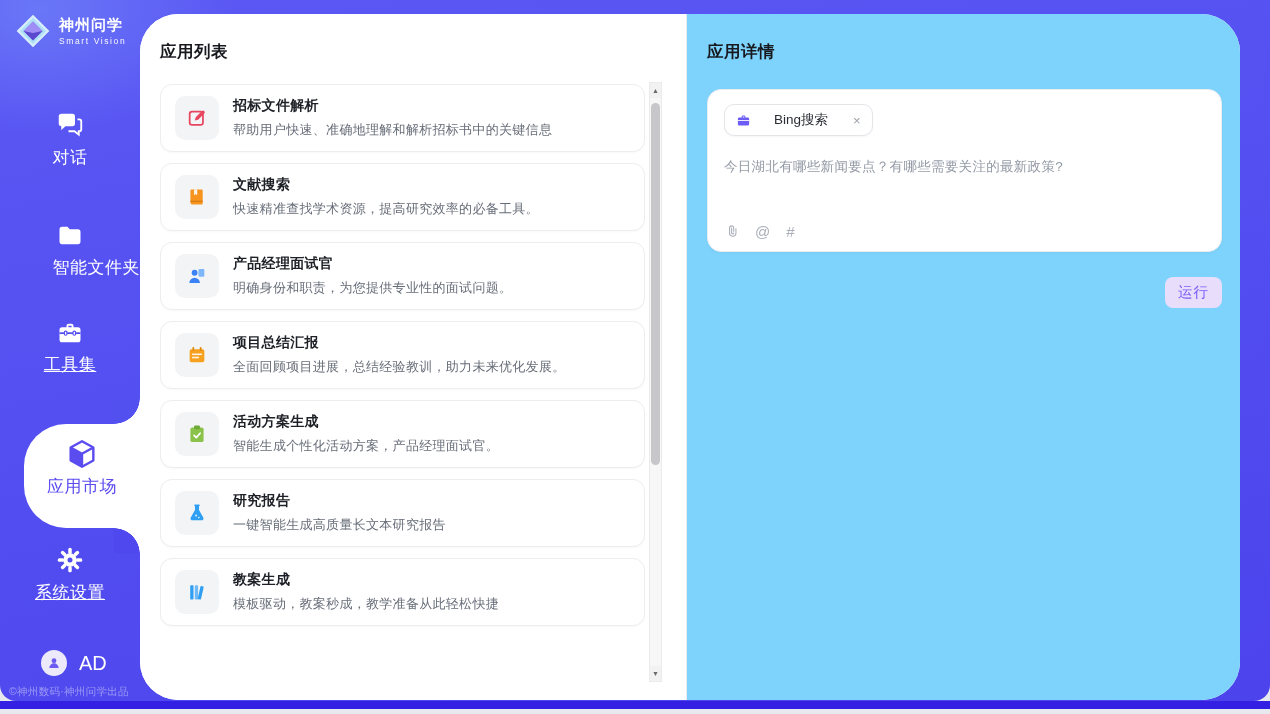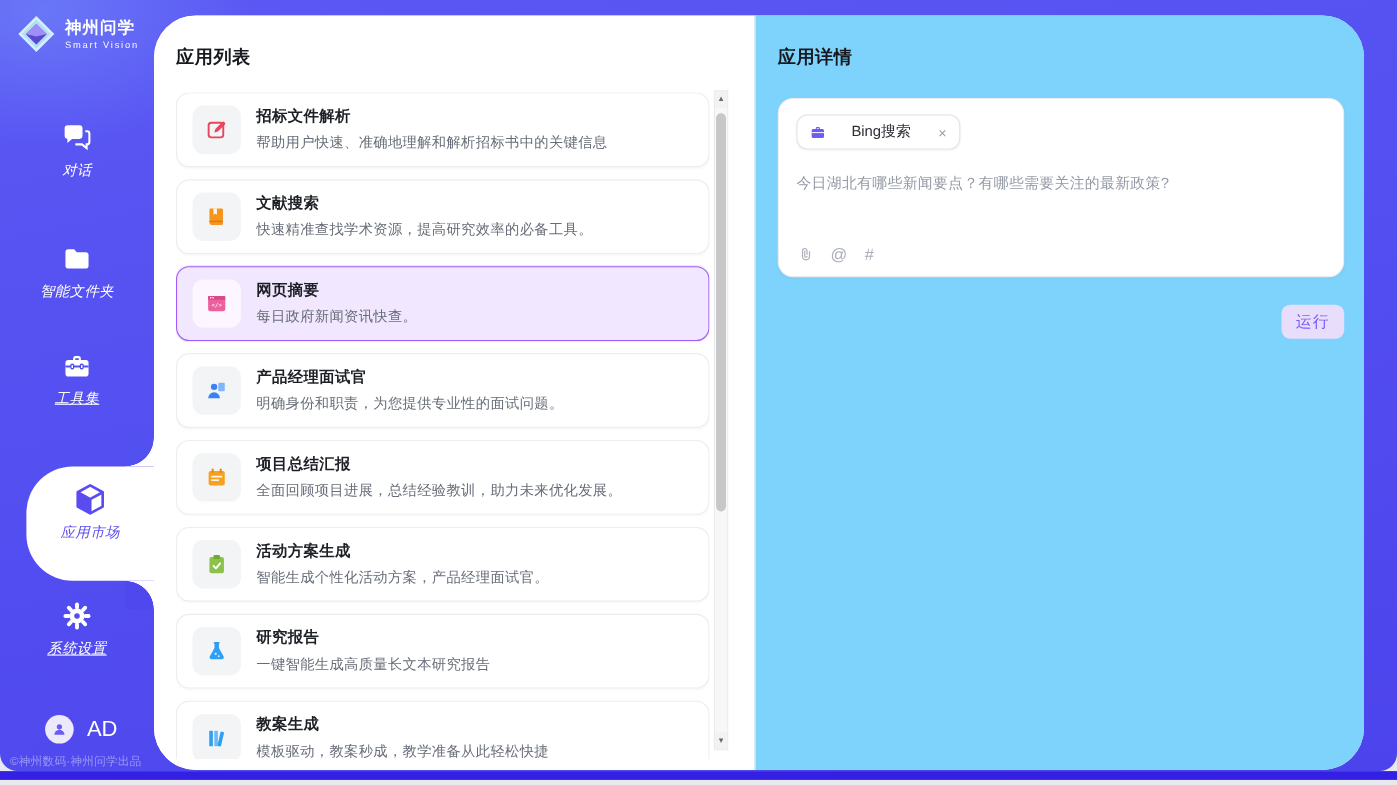--- a/index.html
+++ b/index.html
@@ -16,21 +16,21 @@
   }
   .bottom-strip { position:absolute; left:0; top:701px; width:1270px; height:8px; background:#3320e3; }
 
   
   .sidebar { position:absolute; left:0; top:0; width:140px; height:701px; color:#fff; }
   .logo { position:absolute; left:14px; top:12px; display:flex; align-items:center; gap:7px; }
   .logo-text .cn { font-size:15px; font-weight:bold; letter-spacing:1px; }
   .logo-text .en { font-size:8.5px; letter-spacing:1.6px; opacity:.95; margin-top:1px; }
   .nav-item { position:absolute; left:0; width:140px; text-align:center; cursor:pointer; }
   .nav-item svg { display:block; margin:0 auto; }
-  .nav-label { display:inline-block; margin-top:6px; font-size:13px; color:#fff; letter-spacing:.5px;font-style:italic; }
+  .nav-label { display:inline-block; margin-top:6px; font-size:17px; color:#fff; letter-spacing:.5px; }
   .nav-label.u { text-decoration:underline; }
   .nav-tab {
     position:absolute; left:24px; right:0; top:424px; height:104px;
     background:#fff; border-radius:42px 0 0 42px; text-align:center; cursor:pointer;
     padding-top:13px;
   }
   .nav-tab::before {
     content:''; position:absolute; right:0; top:-26px; width:26px; height:26px;
     background:radial-gradient(circle 26px at 0 0, #5350f0 98%, #fff 100%);
   }
@@ -119,21 +119,21 @@
     </div>
 
     <div class="nav-item" style="top:110px;">
       <svg width="32" height="30" viewBox="0 0 24 24">
         <path fill="#fff" d="M3 5.2A2.2 2.2 0 0 1 5.2 3h8.6A2.2 2.2 0 0 1 16 5.2v5.6a2.2 2.2 0 0 1-2.2 2.2H8.4L5 16v-3H5.2A2.2 2.2 0 0 1 3 10.8z"></path>
         <path fill="none" stroke="#fff" stroke-width="1.5" d="M18 7.5h1.3A1.7 1.7 0 0 1 21 9.2v6.1a1.7 1.7 0 0 1-1.7 1.7H19v2.7l-3.4-2.7h-4.8"></path>
       </svg>
       <span class="nav-label">对话</span>
     </div>
 
-    <div class="nav-item" style="top:222px;">
+    <div class="nav-item" style="top:222px;text-align:right;">
       <svg width="32" height="28" viewBox="0 0 24 24">
         <path fill="#fff" d="M3 6.2A2.2 2.2 0 0 1 5.2 4h4.6l2 2.2h7A2.2 2.2 0 0 1 21 8.4v8.4a2.2 2.2 0 0 1-2.2 2.2H5.2A2.2 2.2 0 0 1 3 16.8z"></path>
       </svg>
       <span class="nav-label">智能文件夹</span>
     </div>
 
     <div class="nav-item" style="top:319px;">
       <svg width="32" height="28" viewBox="0 0 24 24">
         <path fill="#fff" d="M9 7V5.8A1.8 1.8 0 0 1 10.8 4h2.4A1.8 1.8 0 0 1 15 5.8V7h3.8A2.2 2.2 0 0 1 21 9.2v8.6A2.2 2.2 0 0 1 18.8 20H5.2A2.2 2.2 0 0 1 3 17.8V9.2A2.2 2.2 0 0 1 5.2 7zM10.6 7h2.8V5.7h-2.8z"></path>
         <rect x="3" y="11.4" width="18" height="1.5" fill="#524df0"></rect>
@@ -206,35 +206,20 @@
                 <path fill="#f7941e" d="M6 3.8h11a1.2 1.2 0 0 1 1.2 1.2v14a1.2 1.2 0 0 1-1.2 1.2H7.6A2.8 2.8 0 0 1 4.8 17.4V5a1.2 1.2 0 0 1 1.2-1.2z"></path>
                 <path fill="#fff" opacity=".92" d="M8.8 3.8h3.4v6.4l-1.7-1.4-1.7 1.4z"></path>
                 <rect x="4.8" y="16" width="13.4" height="1.4" fill="#d97c10"></rect>
               </svg>
             </span>
     <span class="txt">
       <div class="app-title">文献搜索</div>
       <div class="app-desc">快速精准查找学术资源，提高研究效率的必备工具。</div>
     </span>
   </div>
-          <div class="app-card selected">
-    <span class="tile">
-              <svg width="22" height="22" viewBox="0 0 24 24">
-                <rect x="3.5" y="4.5" width="17" height="15" rx="2.2" fill="#ee5f9e"></rect>
-                <rect x="3.5" y="4.5" width="17" height="3.6" fill="#d84a8b"></rect>
-                <circle cx="6" cy="6.3" r=".8" fill="#fff"></circle>
-                <circle cx="8.4" cy="6.3" r=".8" fill="#fff"></circle>
-                <text x="12" y="15.6" font-size="5.6" fill="#fff" text-anchor="middle" font-family="monospace">&lt;/&gt;</text>
-              </svg>
-            </span>
-    <span class="txt">
-      <div class="app-title">网页摘要</div>
-      <div class="app-desc">每日政府新闻资讯快查。</div>
-    </span>
-  </div>
           <div class="app-card">
     <span class="tile">
               <svg width="22" height="22" viewBox="0 0 24 24">
                 <rect x="13.6" y="4.4" width="6.4" height="8.4" rx="1.1" fill="#7db6fa"></rect>
                 <circle cx="9.4" cy="8.4" r="3.2" fill="#3b82f6"></circle>
                 <path fill="#3b82f6" d="M3.6 19.6a5.8 5.8 0 0 1 11.6 0z"></path>
               </svg>
             </span>
     <span class="txt">
       <div class="app-title">产品经理面试官</div>

